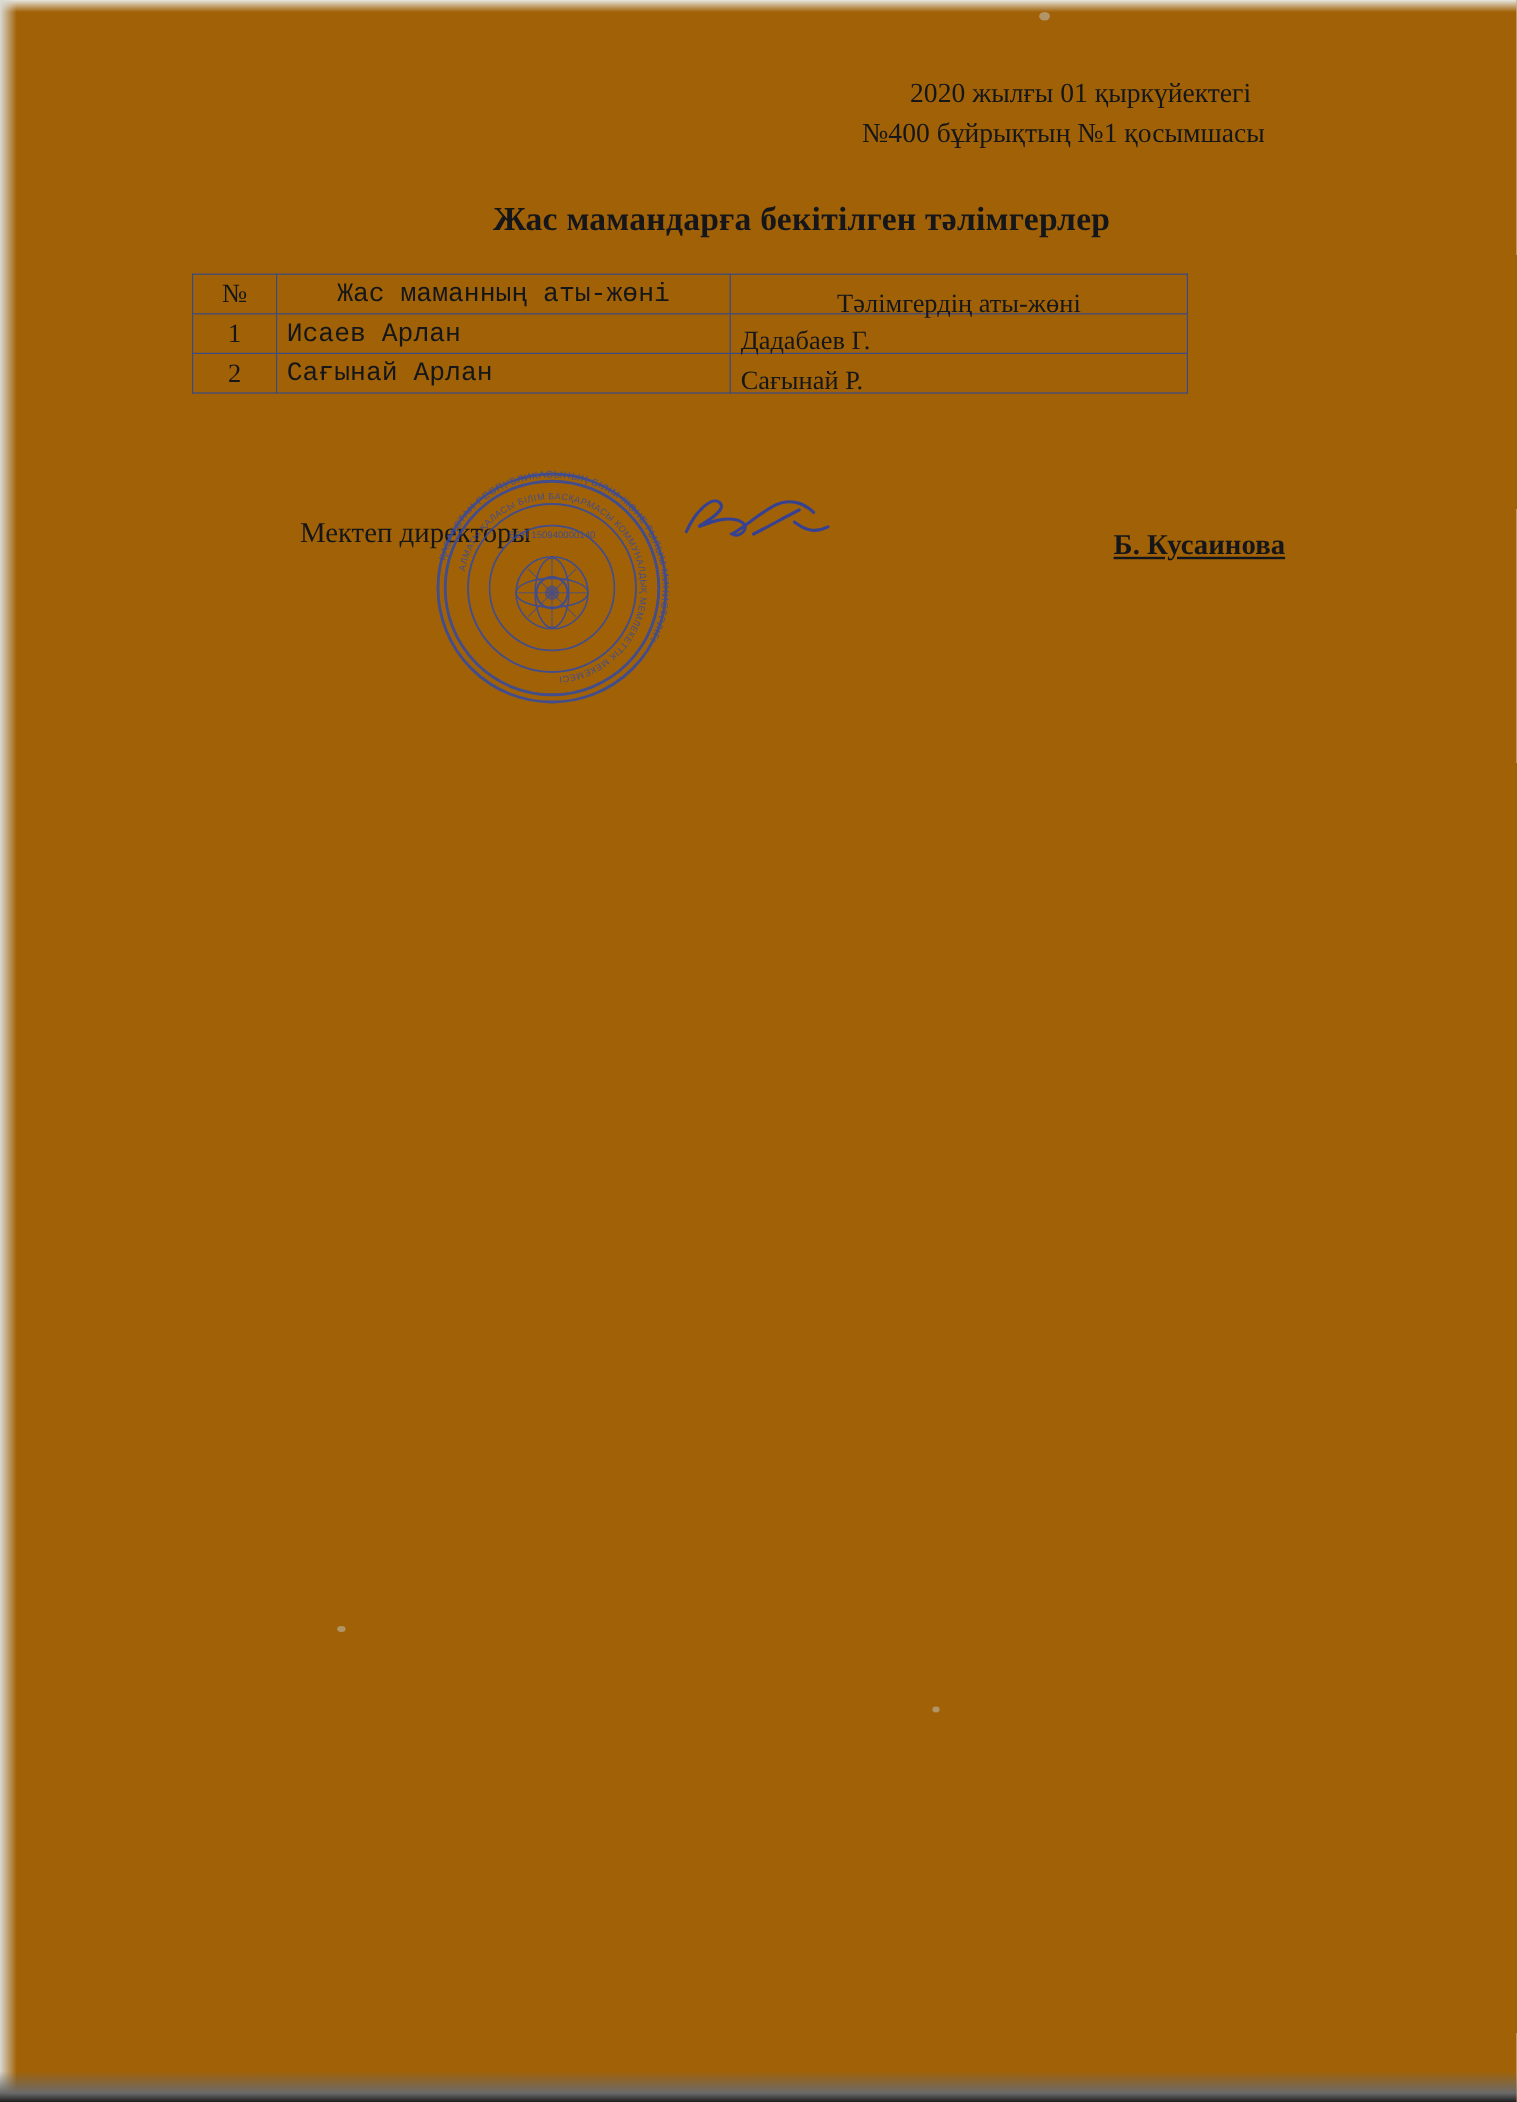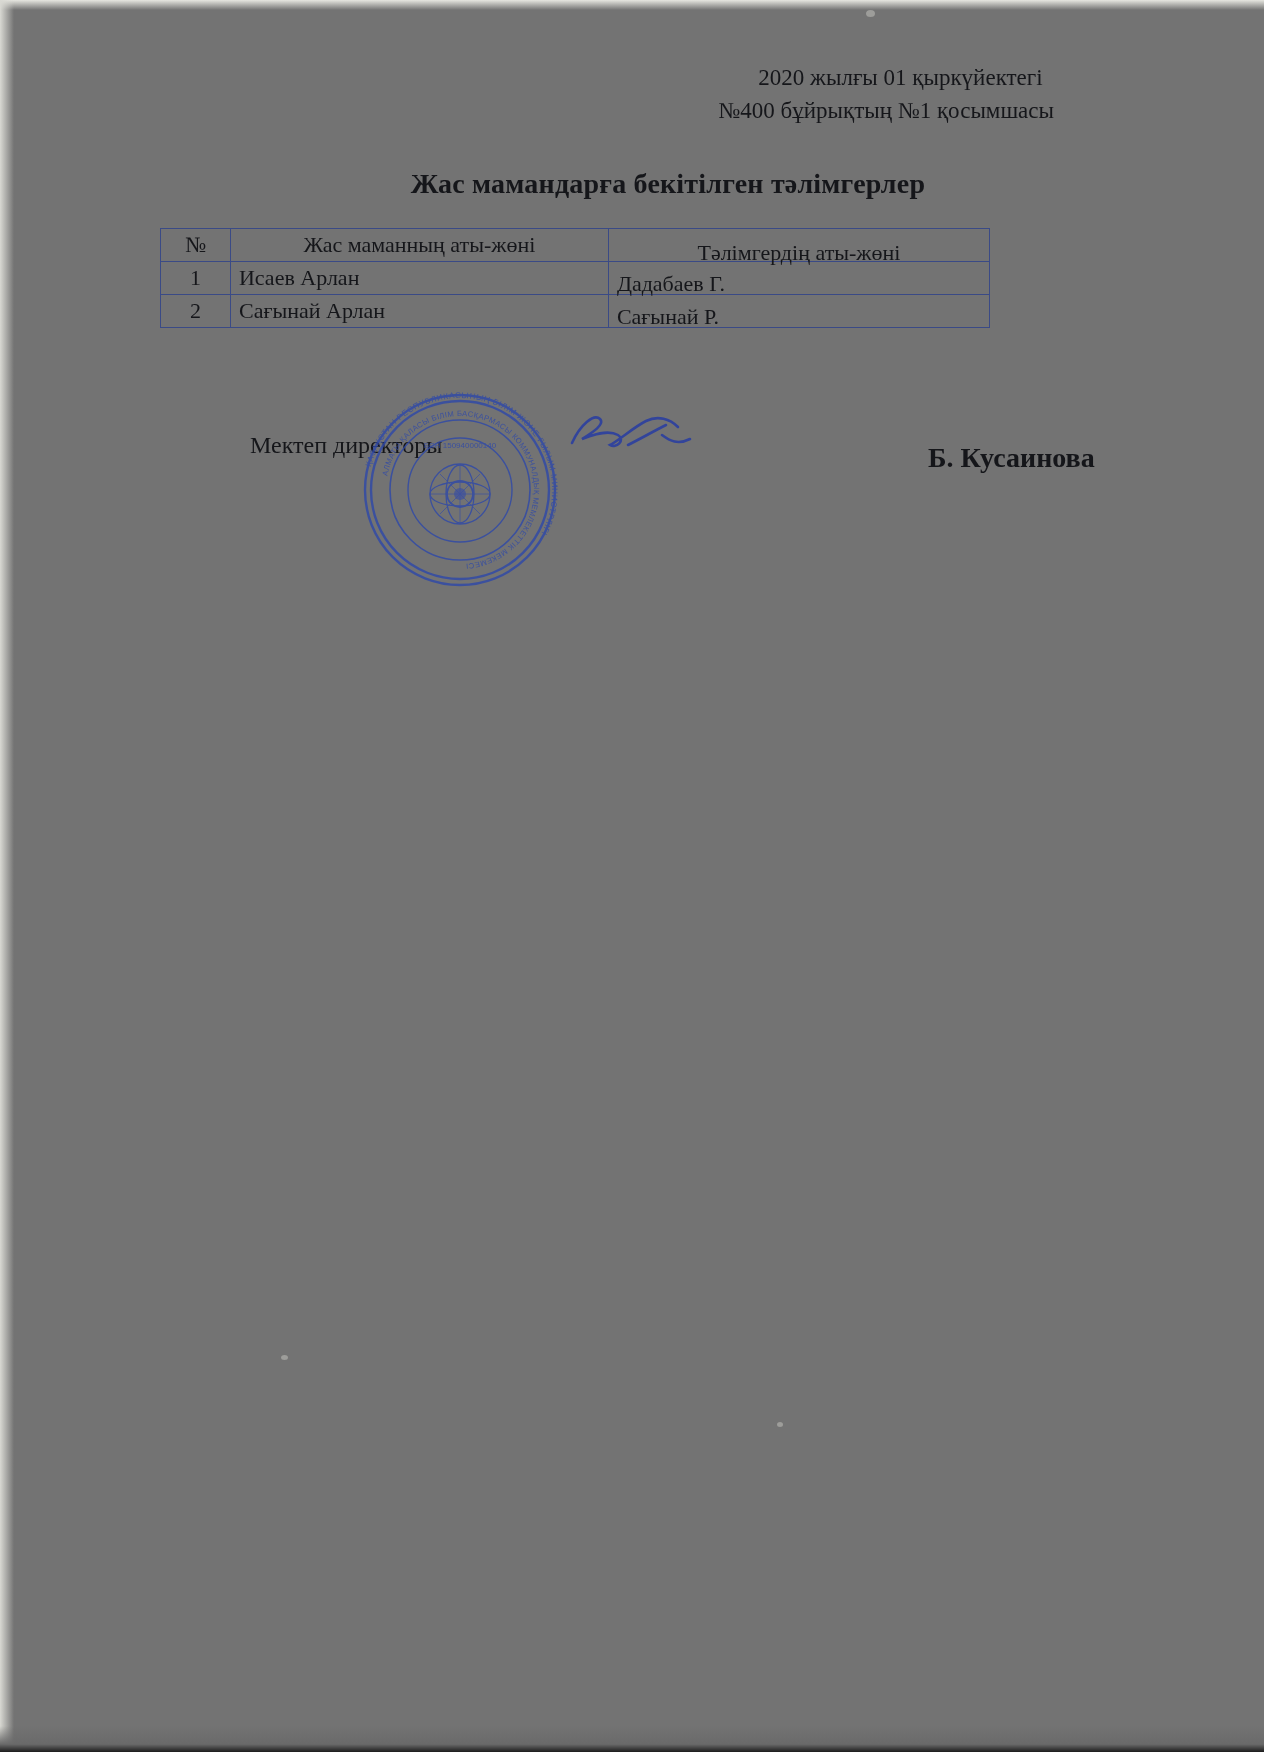--- a/index.html
+++ b/index.html
@@ -4,21 +4,21 @@
 <style>
   html, body {
     margin: 0;
     padding: 0;
     background: #ffffff;
   }
   .page {
     position: relative;
     width: 1264px;
     height: 1752px;
-    background: #737373;
+    background: #a16207;
     overflow: hidden;
     font-family: "Liberation Serif", serif;
     color: #15161a;
   }
   
   .paper-edge-left {
     position: absolute;
     left: 0; top: 0;
     width: 14px; height: 100%;
     background: linear-gradient(to right, #d9d9d3, rgba(255,255,255,0));
@@ -77,21 +77,21 @@
     border: 1px solid #3a4a86;
     padding: 3px 8px;
     font-weight: normal;
     vertical-align: middle;
     height: 26px;
   }
   table.mentors th {
     text-align: center;
   }
   .col-no { width: 56px; text-align: center; }
-  .col-young { width: 386px; }
+  .col-young { width: 386px; font-family: Liberation Mono, monospace; }
   .col-mentor { width: 388px; }
 
   
   .cell-young-head { text-align: center; }
   .cell-mentor-head { text-align: center; position: relative; top: 8px; }
   .cell-mentor-value { position: relative; top: 6px; }
 
   .signature-row {
     position: absolute;
     top: 432px;
@@ -103,22 +103,23 @@
     position: absolute;
     left: 250px;
     top: 0;
     font-size: 24px;
     font-weight: normal;
   }
   .sign-name {
     position: absolute;
     left: 928px;
     top: 10px;
-    font-size: 28px;
+    font-size: 24px;
     font-weight: bold;
+    text-decoration: underline;
   }
 
   
   .stamp {
     position: absolute;
     left: 352px;
     top: 382px;
     width: 216px;
     height: 216px;
     opacity: 0.82;

